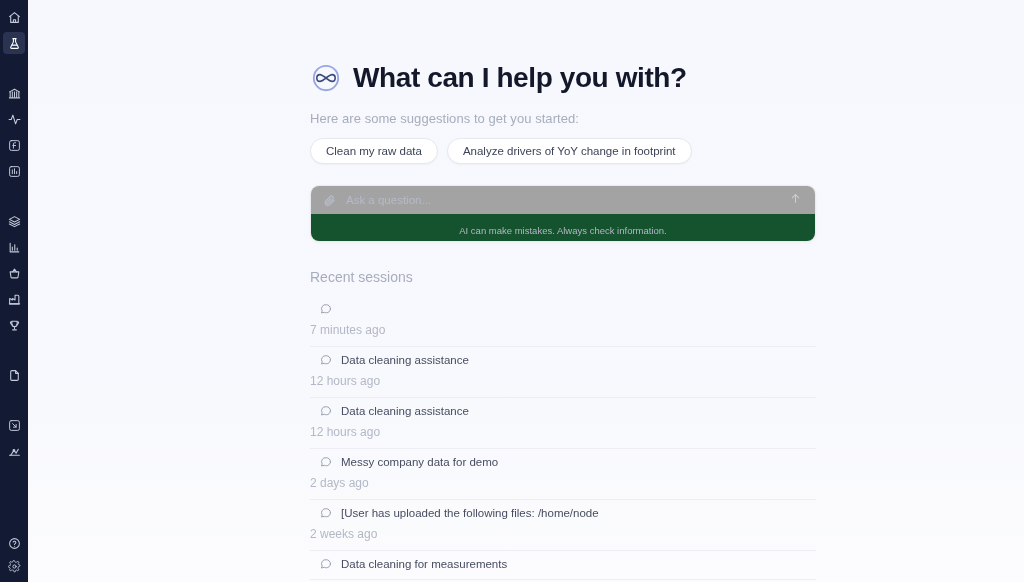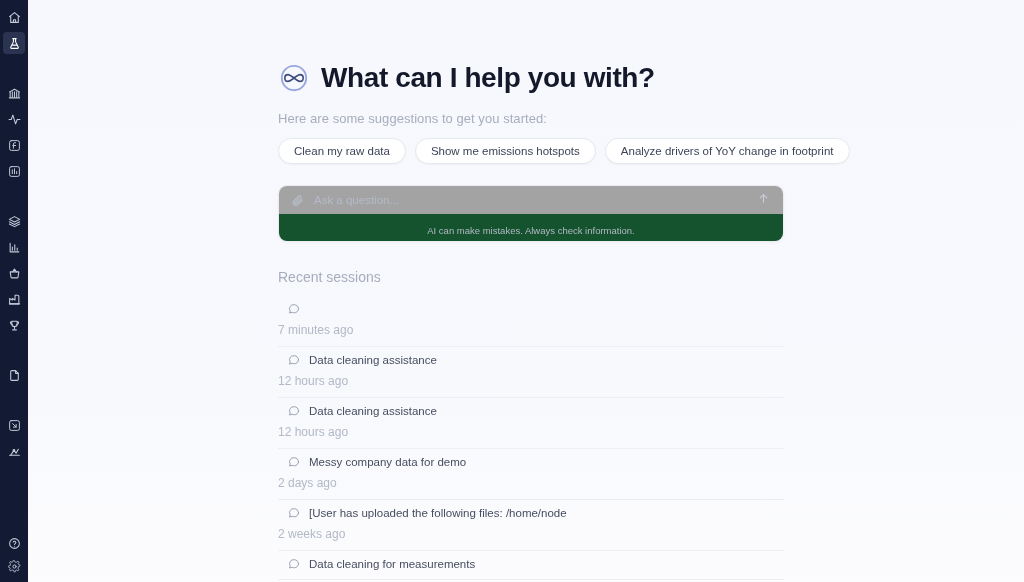--- a/index.html
+++ b/index.html
@@ -47,20 +47,21 @@
   .nav-gap-lg { height: 24px; }
   .nav-spacer { flex: 1 1 auto; }
   .nav-bottom { padding-bottom: 6px; }
 
   
   .main {
     flex: 1 1 auto;
     height: 582px;
     overflow: hidden;
     position: relative;
+    margin-left: 32px;
   }
   .content {
     width: 506px;
     margin-left: 250px;
     padding-top: 62px;
   }
 
   
   .hero {
     display: flex;
@@ -387,21 +388,20 @@
             <path d="M9.6 12.4c-2.1 0-3.4 1.6-3.4 3.6s1.3 3.6 3.4 3.6c3.4 0 9.4-7.2 12.8-7.2 2.1 0 3.4 1.6 3.4 3.6s-1.3 3.6-3.4 3.6c-3.4 0-9.4-7.2-12.8-7.2z" stroke="#3b4a7a" stroke-width="1.7" fill="none"></path>
           </svg>
         </span>
         <h1 class="hero-title">What can I help you with?</h1>
       </div>
 
       <div class="subtitle">Here are some suggestions to get you started:</div>
 
       <div class="chips">
         <button class="chip">Clean my raw data</button>
-        <button class="chip">Show me emissions hotspots</button>
         <button class="chip">Analyze drivers of YoY change in footprint</button>
       </div>
 
       <div class="composer">
         <div class="composer-row">
           <span class="attach-icon">
             <svg width="13" height="13" viewBox="0 0 24 24" fill="none" stroke="currentColor" stroke-width="1.9" stroke-linecap="round" stroke-linejoin="round">
               <path d="M20.5 11.5 12 20a5 5 0 0 1-7-7l8.5-8.5a3.4 3.4 0 0 1 4.8 4.8L9.8 17.8a1.8 1.8 0 0 1-2.5-2.5L15 7.6"></path>
             </svg>
           </span>

